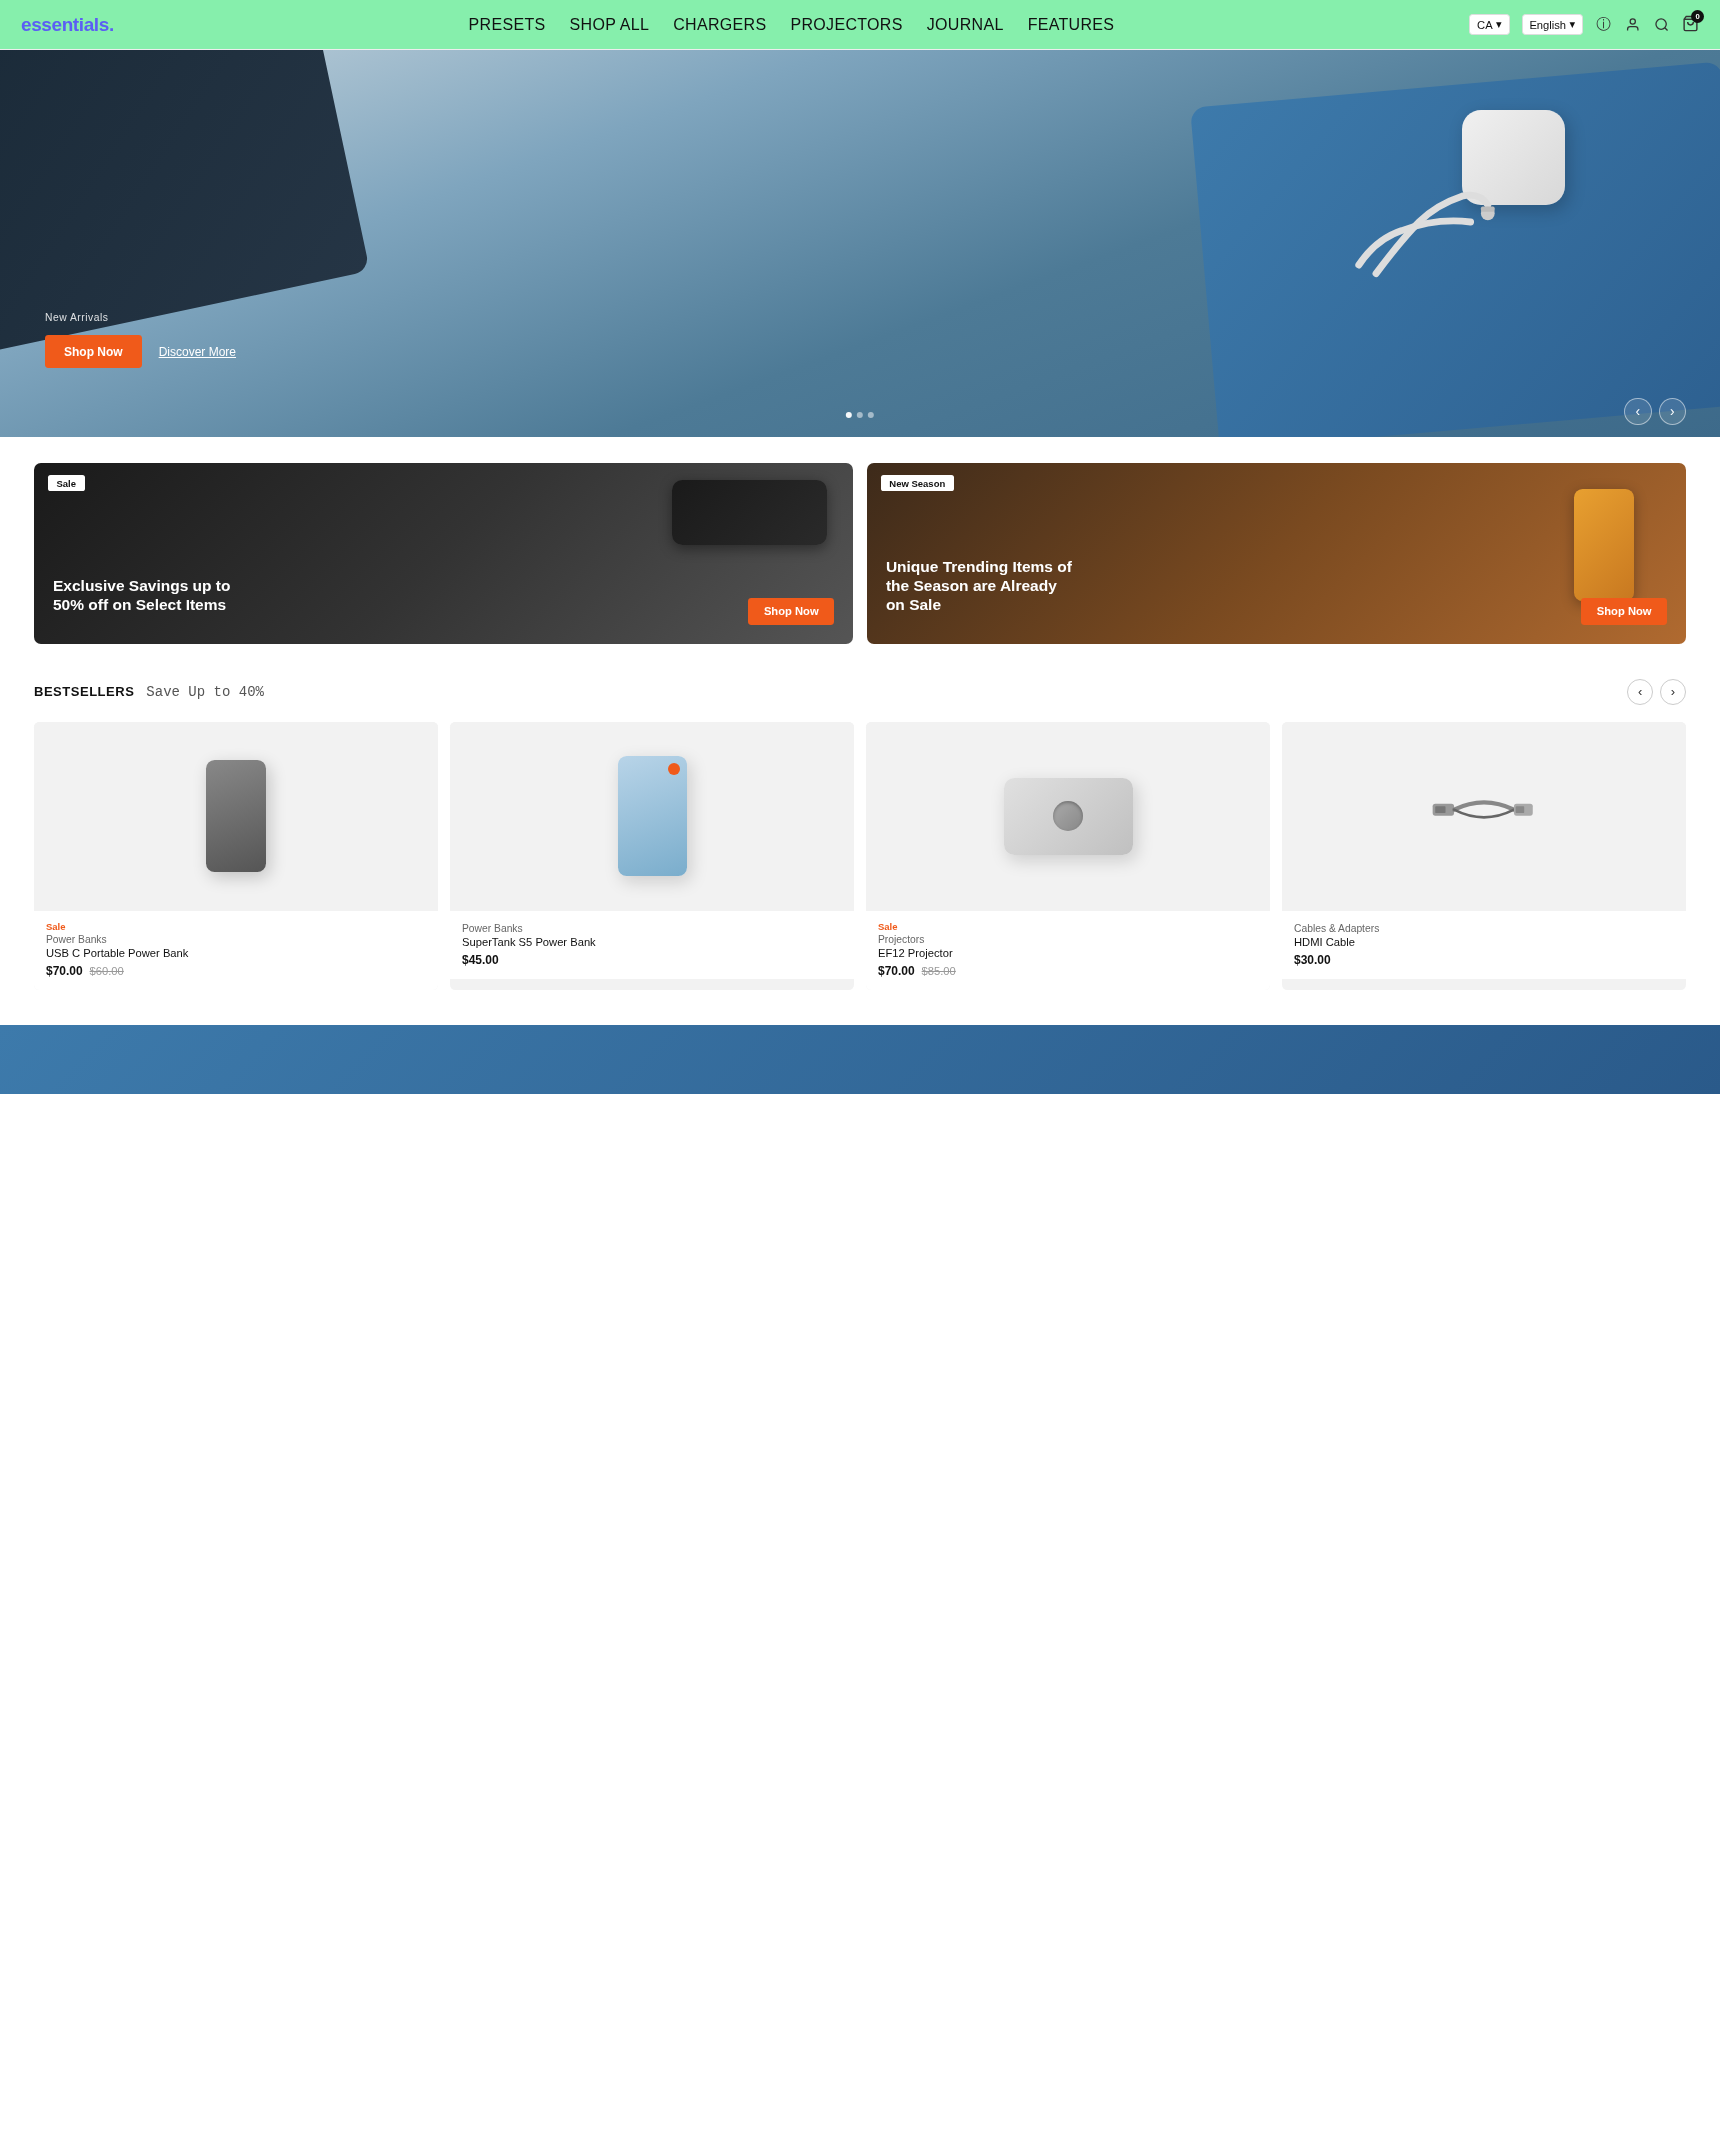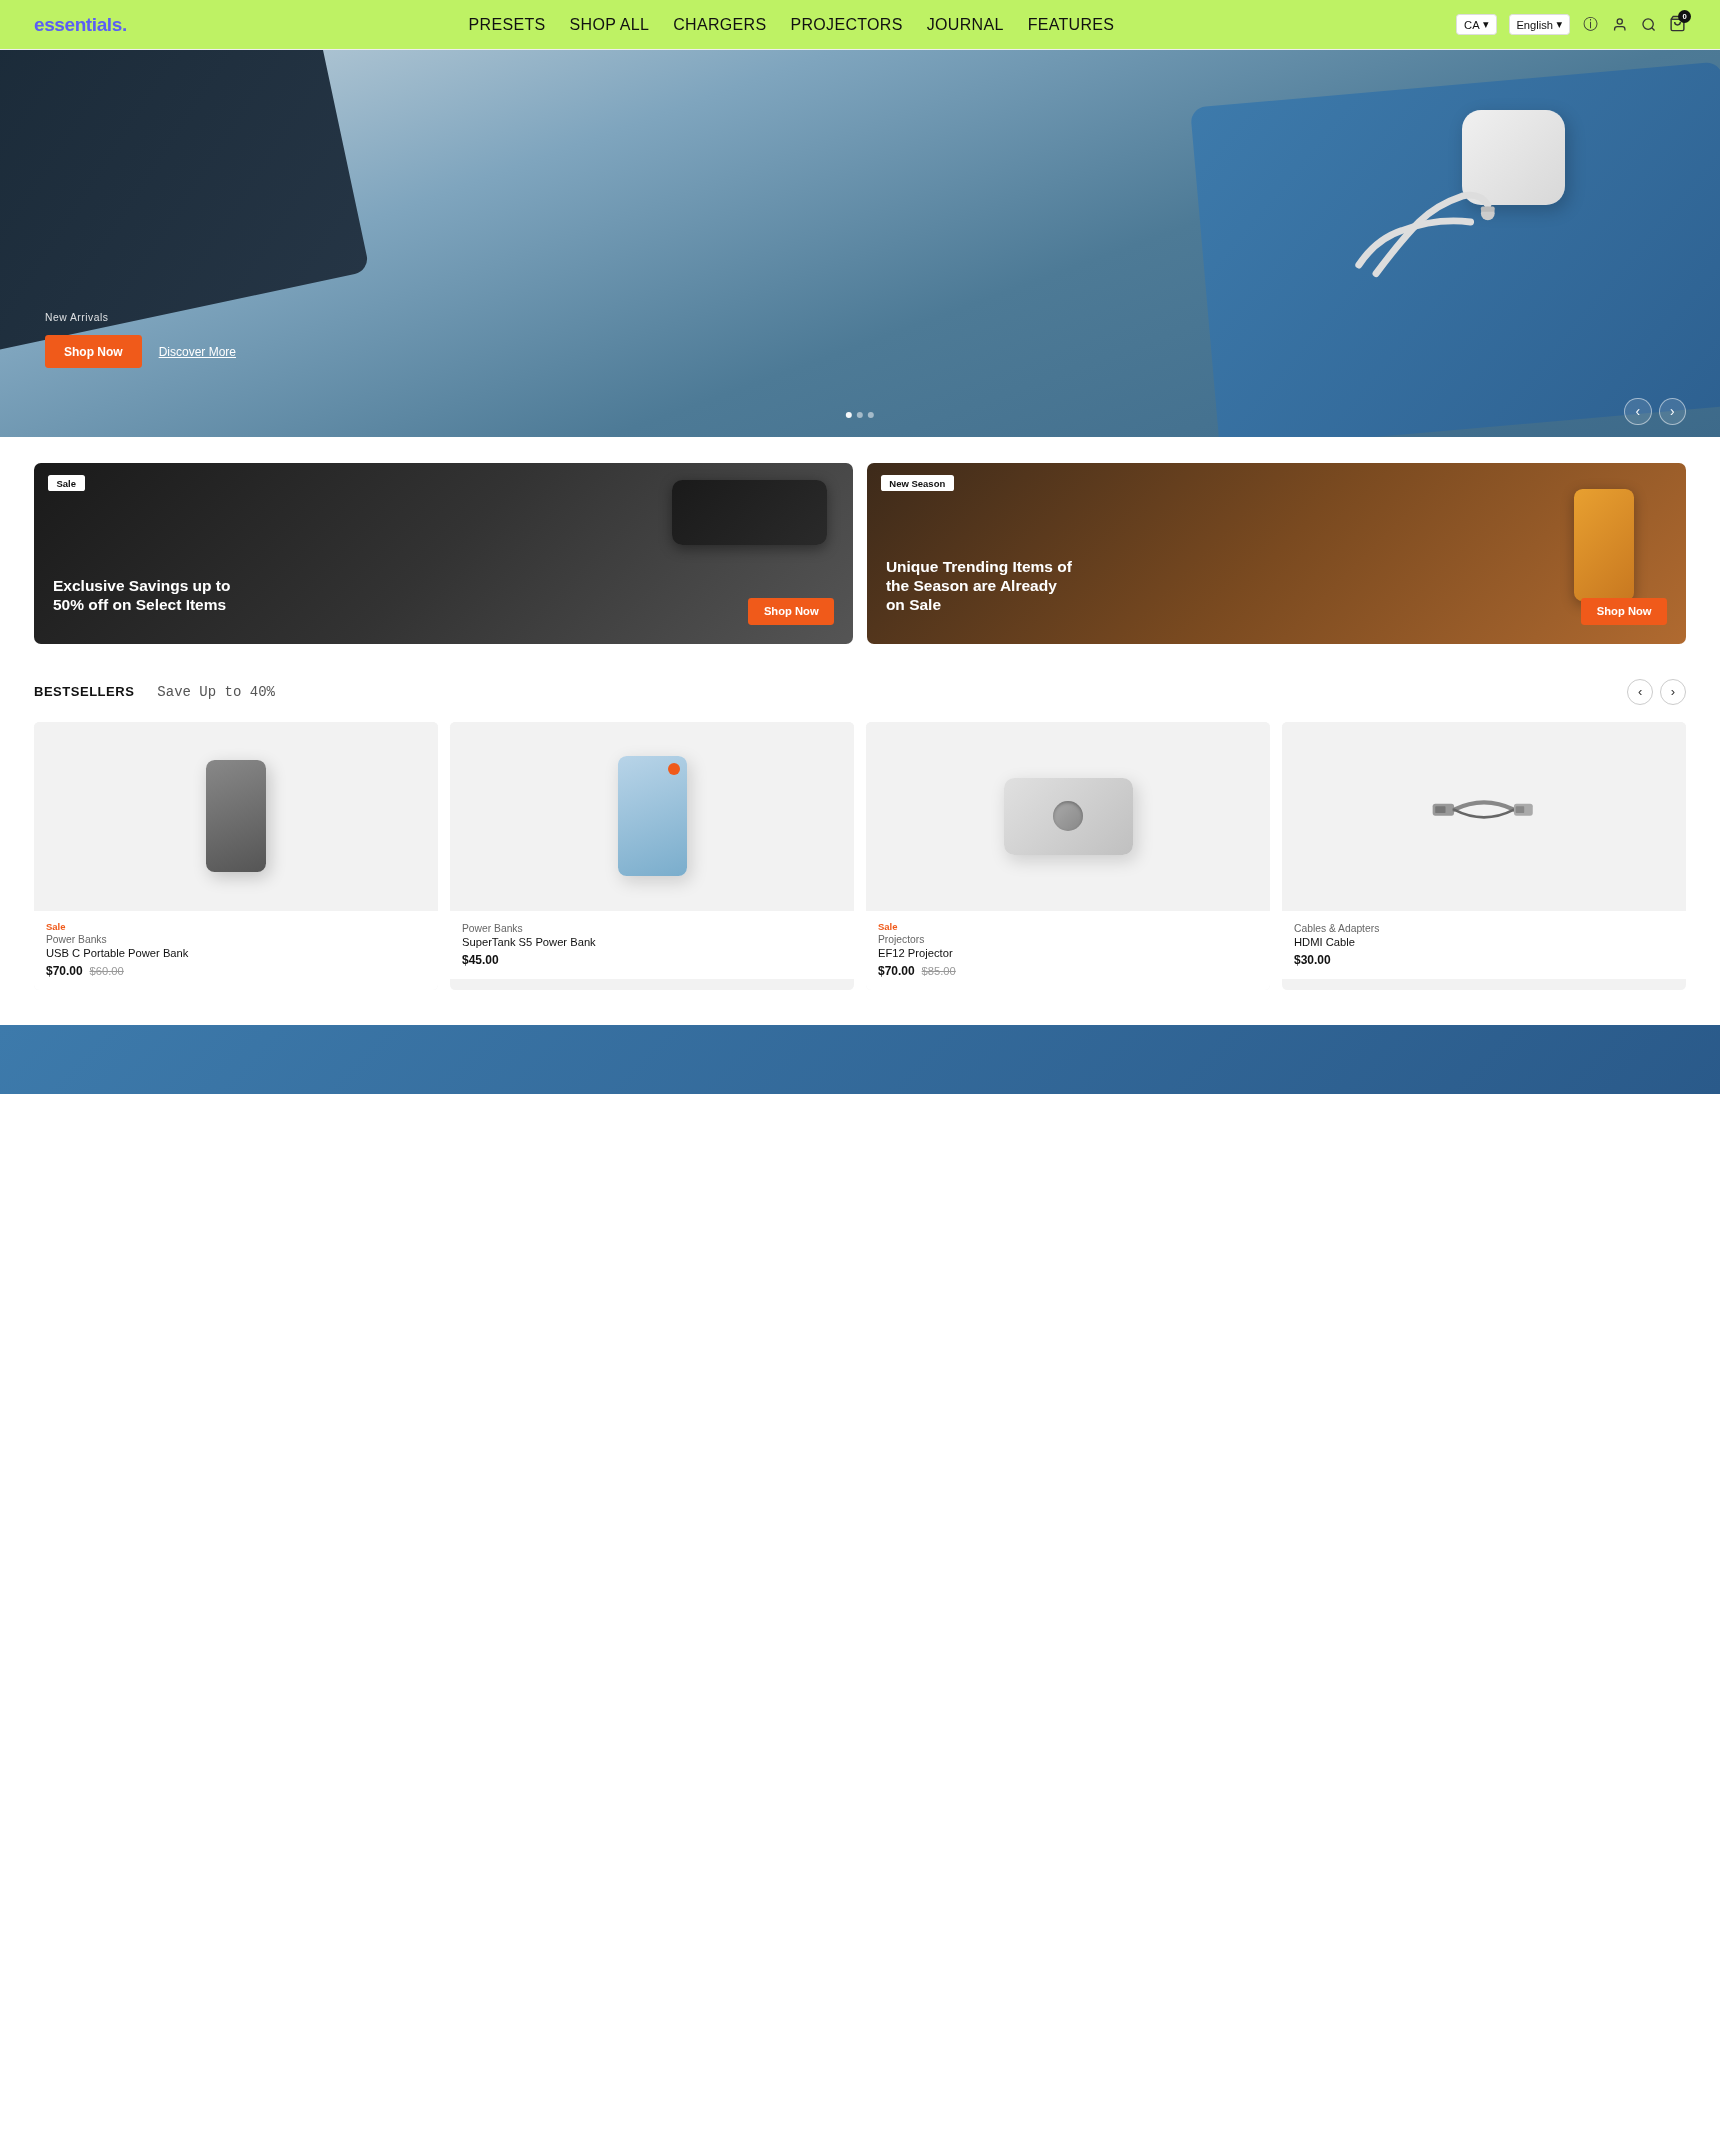--- a/index.html
+++ b/index.html
@@ -1,21 +1,21 @@
 <!DOCTYPE html>
 <html style="font-size:13.8px"><head>
   <meta charset="utf-8">
   <style>
     * { margin: 0; padding: 0; box-sizing: border-box; }
     body { font-family: -apple-system, BlinkMacSystemFont, 'Segoe UI', sans-serif; background: #fff; color: #111; }
 
     
     .header {
       display: flex; align-items: center; justify-content: space-between;
-      padding: 0 34px; height: 50px; background: #bef264;
+      padding: 0 21px; height: 50px; background: #86efac;
       border-bottom: 0.9px solid #eee; position: relative; z-index: 10;
     }
     .logo { font-size: 19px; font-weight: 800; color: #5b5ef4; letter-spacing: -0.4px; }
     .nav { display: flex; gap: 24px; }
     .nav a {
       font-size: 16px; font-weight: 500; color: #111; text-decoration: none;
       letter-spacing: 0.02em;
     }
     .header-right { display: flex; align-items: center; gap: 12px; }
     .locale-select {
@@ -138,21 +138,21 @@
     .btn-promo {
       background: #f05a1a; color: #fff; border: none;
       padding: 7.7px 15.5px; border-radius: 3.4px;
       font-size: 11.2px; font-weight: 600; cursor: pointer;
       position: absolute; right: 19px; bottom: 19px;
     }
 
     
     .bestsellers-section { padding: 8.6px 34px 26px; }
     .bestsellers-header { display: flex; align-items: center; justify-content: space-between; margin-bottom: 17px; }
-    .bestsellers-title-group { display: flex; align-items: baseline; gap: 23px; }
+    .bestsellers-title-group { display: flex; align-items: baseline; gap: 12px; }
     .bestsellers-title { font-size: 13px; font-weight: 800; letter-spacing: 0.04em; text-transform: uppercase; }
     .bestsellers-subtitle { font-size: 14px; color: #555; font-family: Liberation Mono, monospace; }
     .bs-arrows { display: flex; gap: 6.9px; }
     .bs-arrow {
       width: 26px; height: 26px; border-radius: 50%;
       border: 0.9px solid #ccc; display: flex; align-items: center; justify-content: center;
       cursor: pointer; font-size: 13px; color: #333; background: #fff;
     }
     .products-grid { display: grid; grid-template-columns: repeat(4, 1fr); gap: 12px; }
     .product-card { border-radius: 5.2px; overflow: hidden; background: #f2f2f2; cursor: pointer; }

